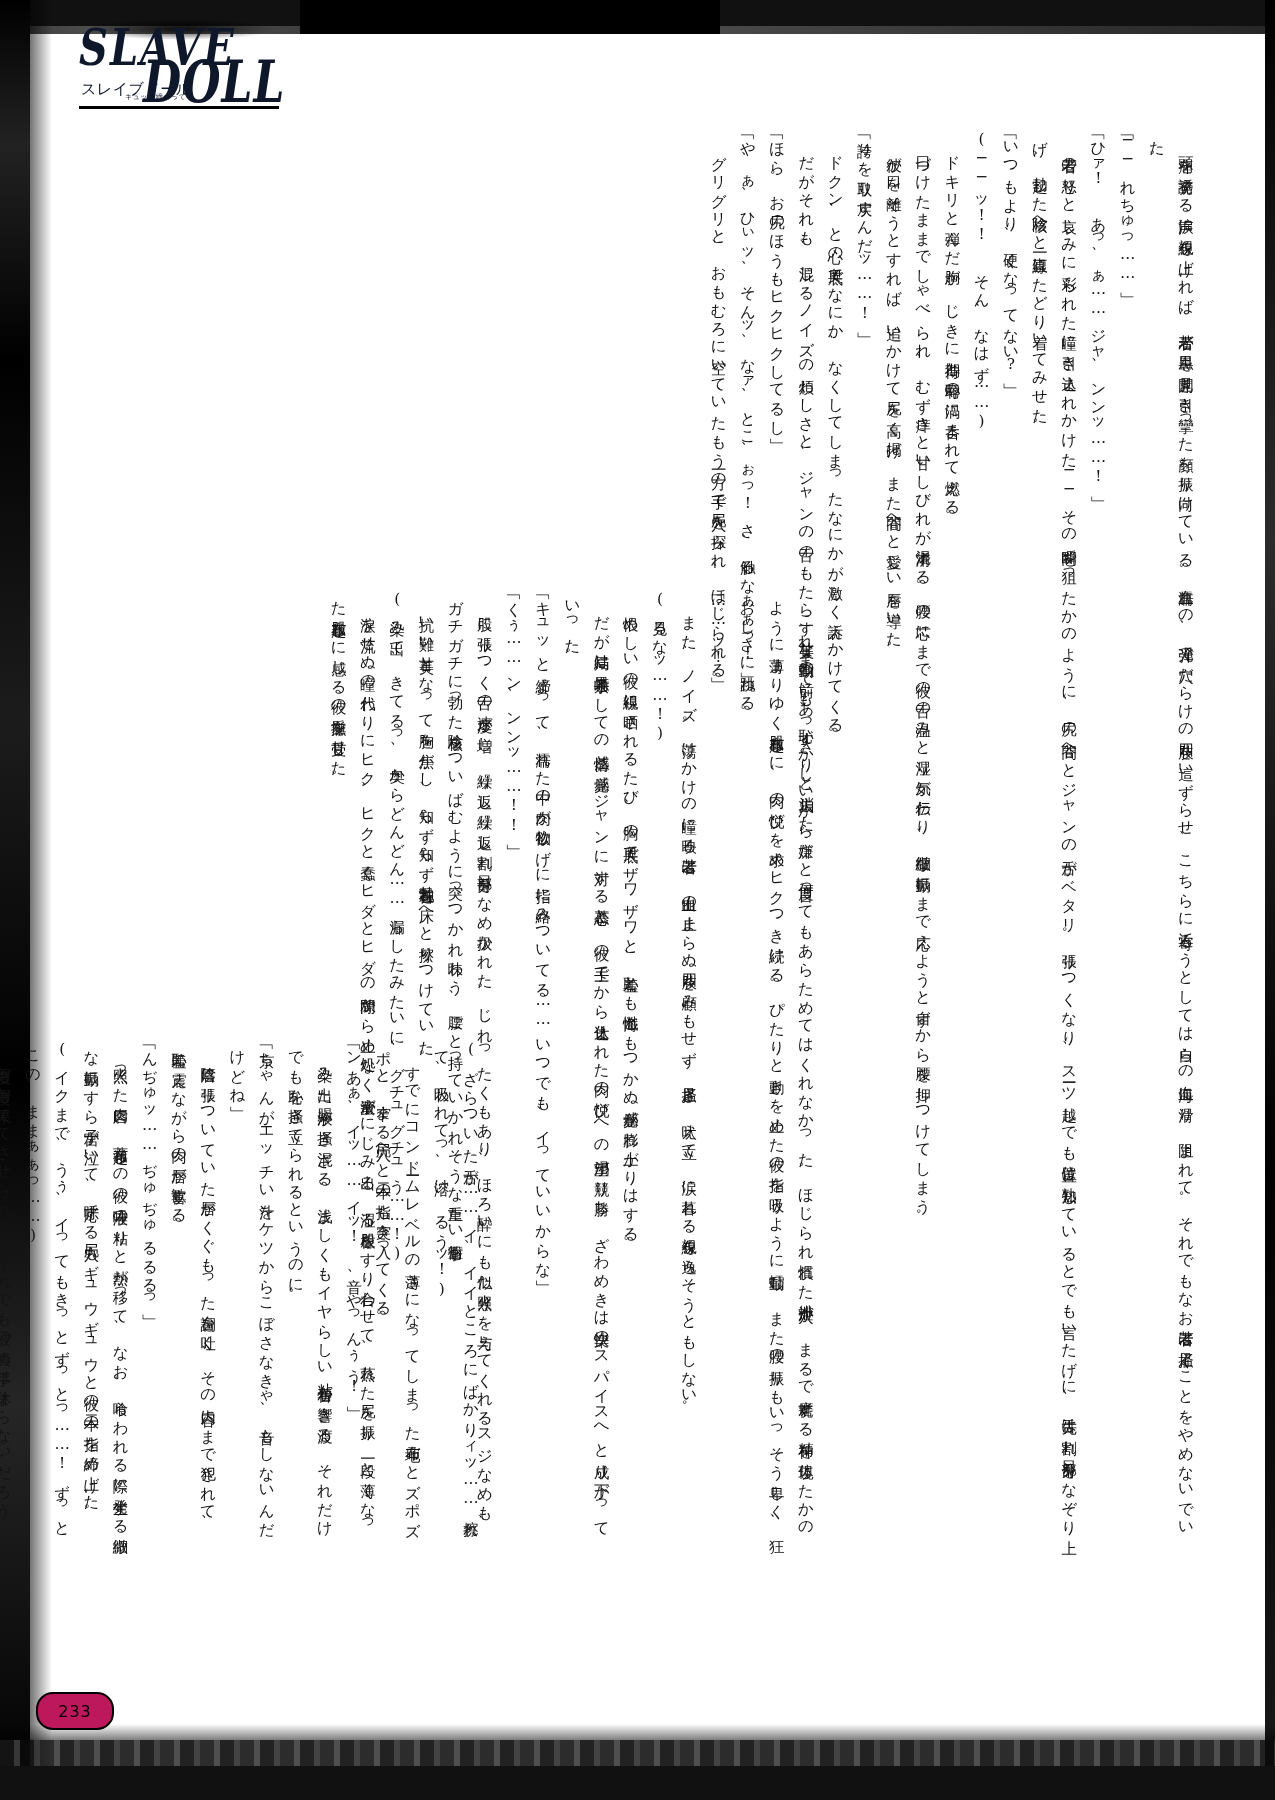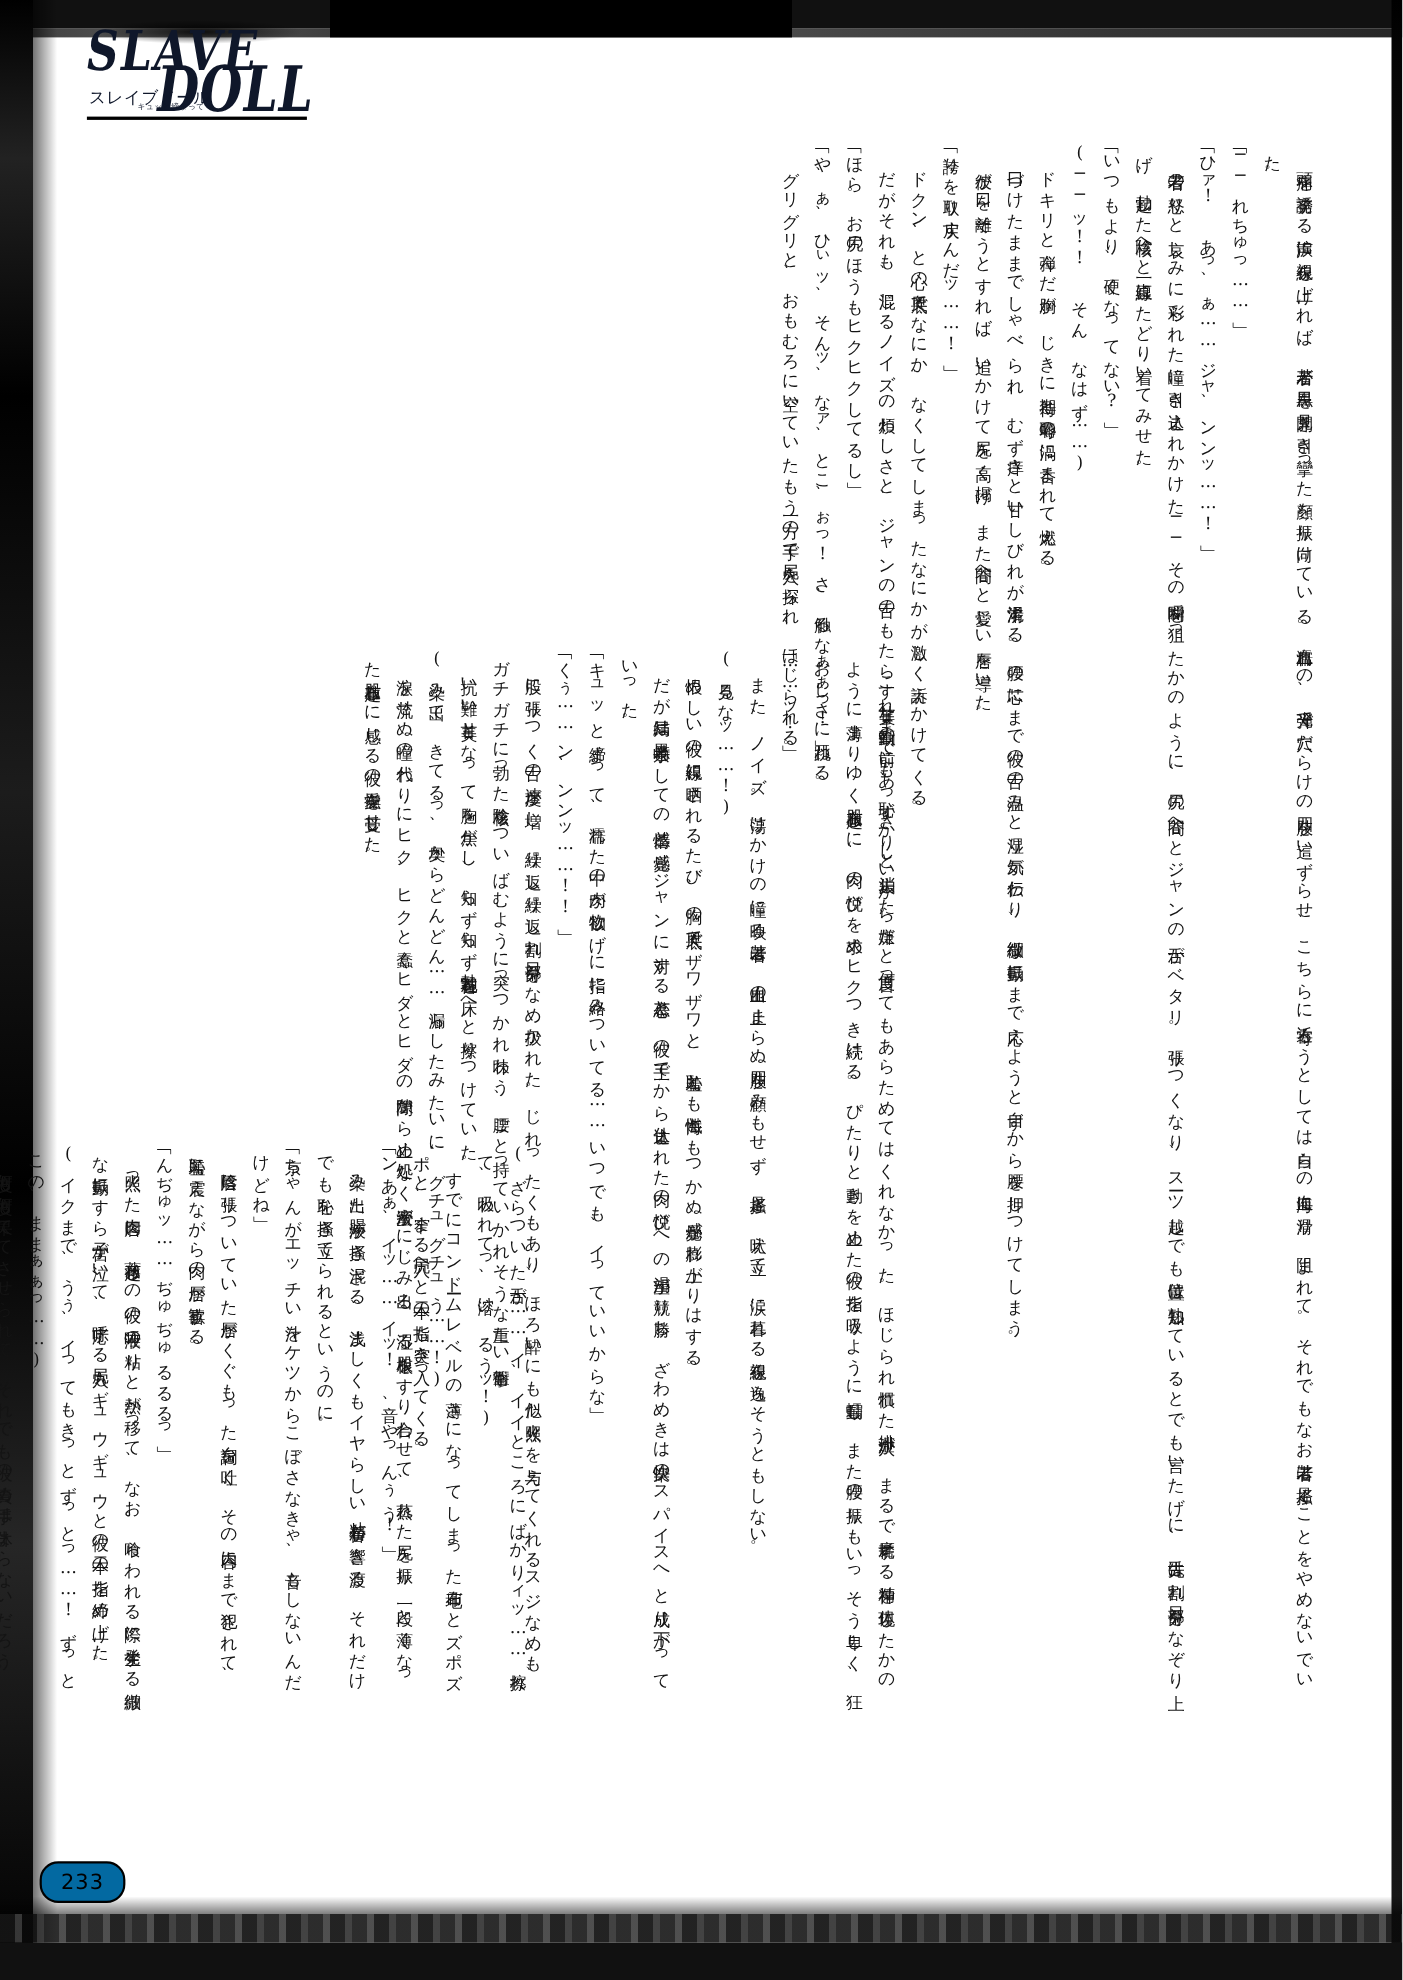--- a/index.html
+++ b/index.html
@@ -139,24 +139,24 @@
 
   
   .page-number {
     position: absolute;
     left: 36px;
     bottom: 70px;
     width: 74px;
     height: 34px;
     border: 2px solid #000;
     border-radius: 17px;
-    background: #0369a1;
+    background: #be185d;
     color: #000;
     font-family: "DejaVu Sans", "Liberation Sans", sans-serif;
-    font-size: 19px;
+    font-size: 16px;
     display: flex;
     align-items: center;
     justify-content: center;
     letter-spacing: 1px;
   }
 
   .text-region {
     position: absolute;
     writing-mode: vertical-rl;
     text-orientation: upright;

